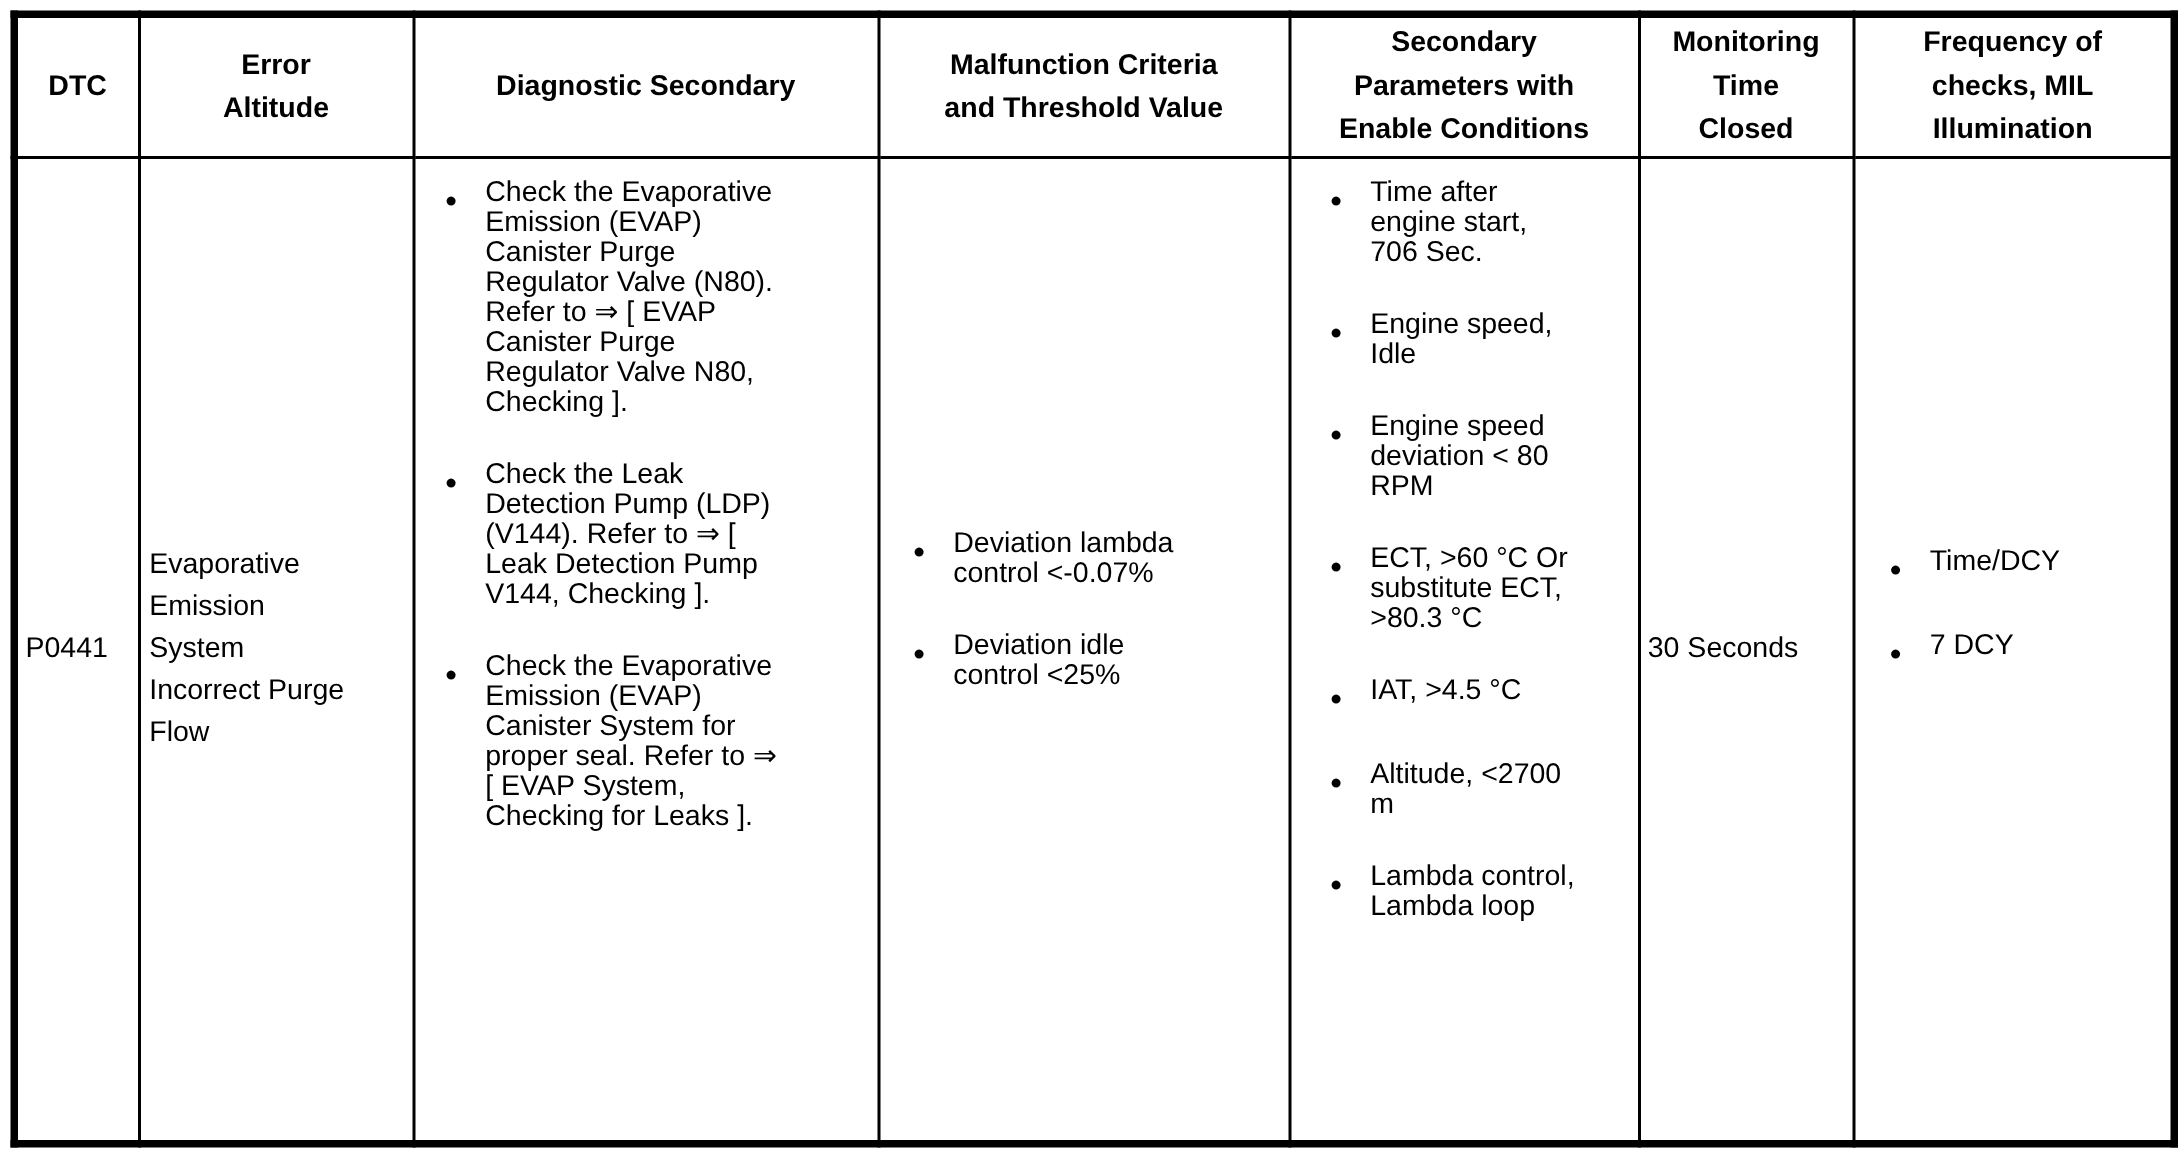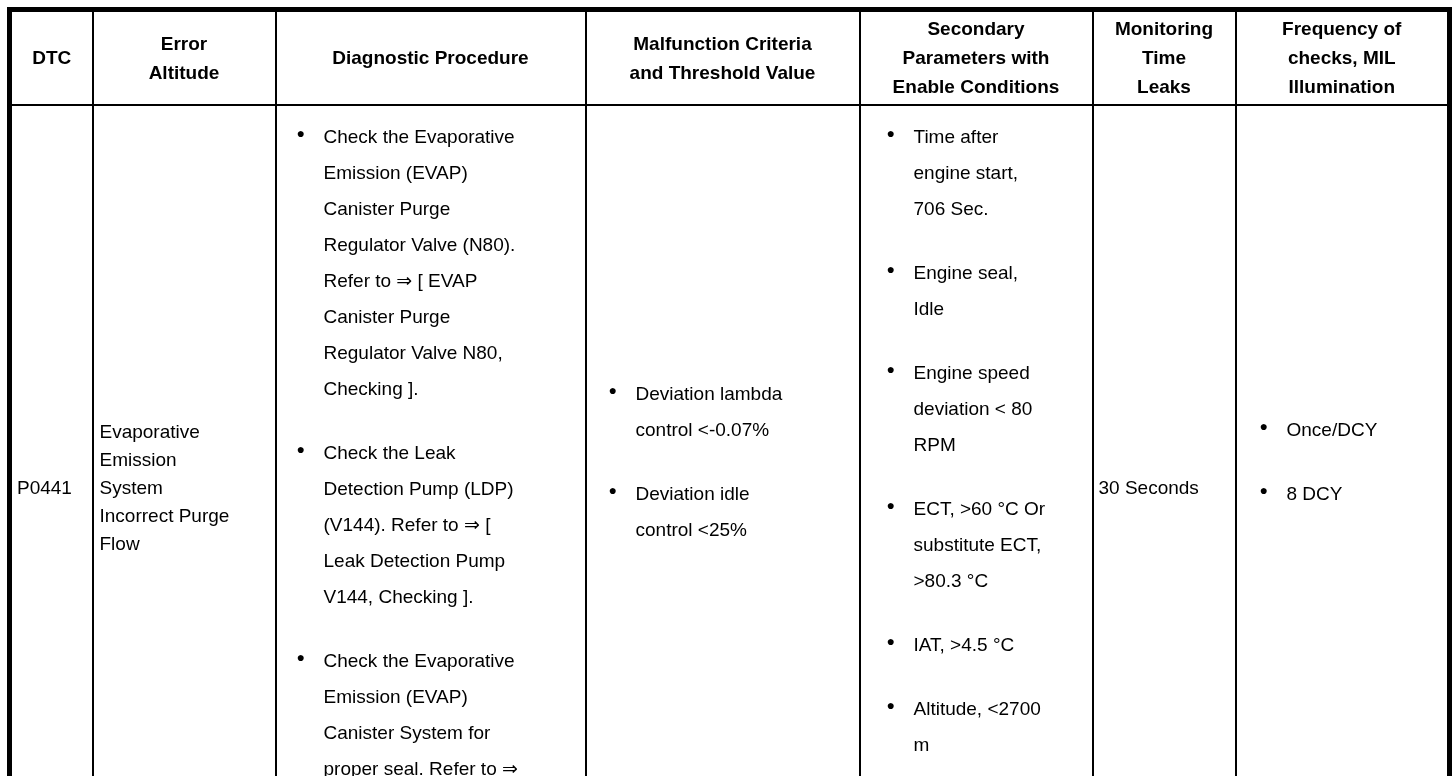--- a/index.html
+++ b/index.html
@@ -64,21 +64,21 @@
   .bullet {
     flex: 0 0 15px;
     width: 15px;
     font-size: 14px;
     line-height: 28px;
     margin-right: 12px;
     text-align: left;
   }
   .bullet-text {
     white-space: pre-line;
-    line-height: 36px;
+    line-height: 20px;
   }
 </style>
 </head>
 <body>
 
 <div class="page">
   <table class="dtc-table">
     <colgroup>
       <col style="width:83px">
       <col style="width:183px">
@@ -86,29 +86,29 @@
       <col style="width:274px">
       <col style="width:233px">
       <col style="width:143px">
       <col style="width:214px">
     </colgroup>
     <thead>
       <tr>
         <th>DTC</th>
         <th>Error
 Altitude</th>
-        <th>Diagnostic Procedure</th>
+        <th>Diagnostic Secondary</th>
         <th>Malfunction Criteria
 and Threshold Value</th>
         <th>Secondary
 Parameters with
 Enable Conditions</th>
         <th>Monitoring
 Time
-Leaks</th>
+Closed</th>
         <th>Frequency of
 checks, MIL
 Illumination</th>
       </tr>
     </thead>
     <tbody>
       <tr>
         <td class="cell-dtc">P0441</td>
         <td class="cell-error">Evaporative
 Emission
@@ -130,26 +130,26 @@
 Emission (EVAP)
 Canister System for
 proper seal. Refer to ⇒
 [ EVAP System,
 Checking for Leaks ].</div></div></td>
         <td class="cell-malf"><div class="bullet-item"><span class="bullet">●</span><div class="bullet-text">Deviation lambda
 control &lt;-0.07%</div></div><div class="bullet-item"><span class="bullet">●</span><div class="bullet-text">Deviation idle
 control &lt;25%</div></div></td>
         <td class="cell-sec"><div class="bullet-item"><span class="bullet">●</span><div class="bullet-text">Time after
 engine start,
-706 Sec.</div></div><div class="bullet-item"><span class="bullet">●</span><div class="bullet-text">Engine seal,
+706 Sec.</div></div><div class="bullet-item"><span class="bullet">●</span><div class="bullet-text">Engine speed,
 Idle</div></div><div class="bullet-item"><span class="bullet">●</span><div class="bullet-text">Engine speed
 deviation &lt; 80
 RPM</div></div><div class="bullet-item"><span class="bullet">●</span><div class="bullet-text">ECT, &gt;60 °C Or
 substitute ECT,
 &gt;80.3 °C</div></div><div class="bullet-item"><span class="bullet">●</span><div class="bullet-text">IAT, &gt;4.5 °C</div></div><div class="bullet-item"><span class="bullet">●</span><div class="bullet-text">Altitude, &lt;2700
 m</div></div><div class="bullet-item"><span class="bullet">●</span><div class="bullet-text">Lambda control,
 Lambda loop</div></div></td>
         <td class="cell-mon">30 Seconds</td>
-        <td class="cell-freq"><div class="bullet-item"><span class="bullet">●</span><div class="bullet-text">Once/DCY</div></div><div class="bullet-item"><span class="bullet">●</span><div class="bullet-text">8 DCY</div></div></td>
+        <td class="cell-freq"><div class="bullet-item"><span class="bullet">●</span><div class="bullet-text">Time/DCY</div></div><div class="bullet-item"><span class="bullet">●</span><div class="bullet-text">7 DCY</div></div></td>
       </tr>
     </tbody>
   </table>
 </div>
 
 </body></html>

